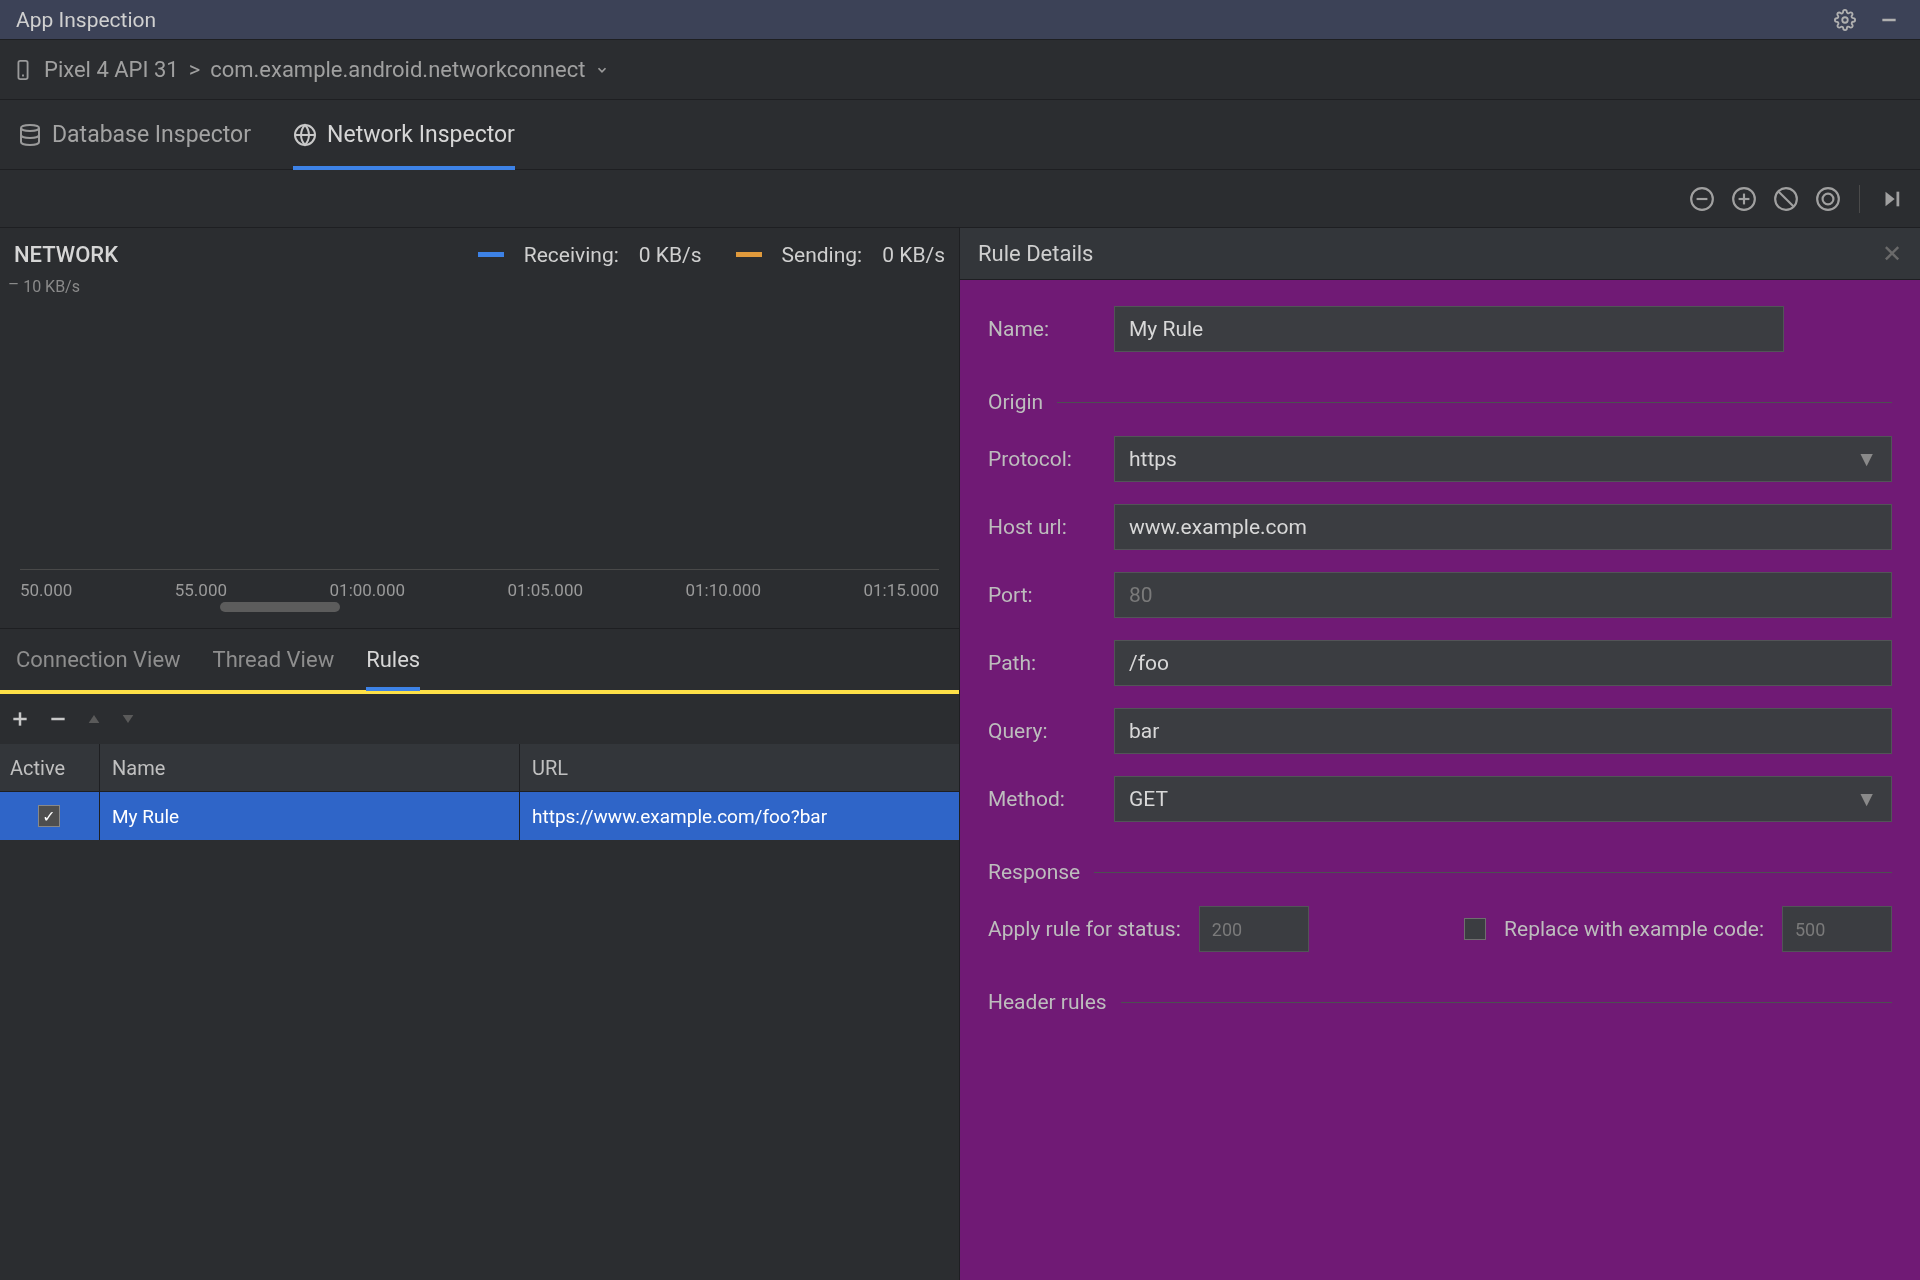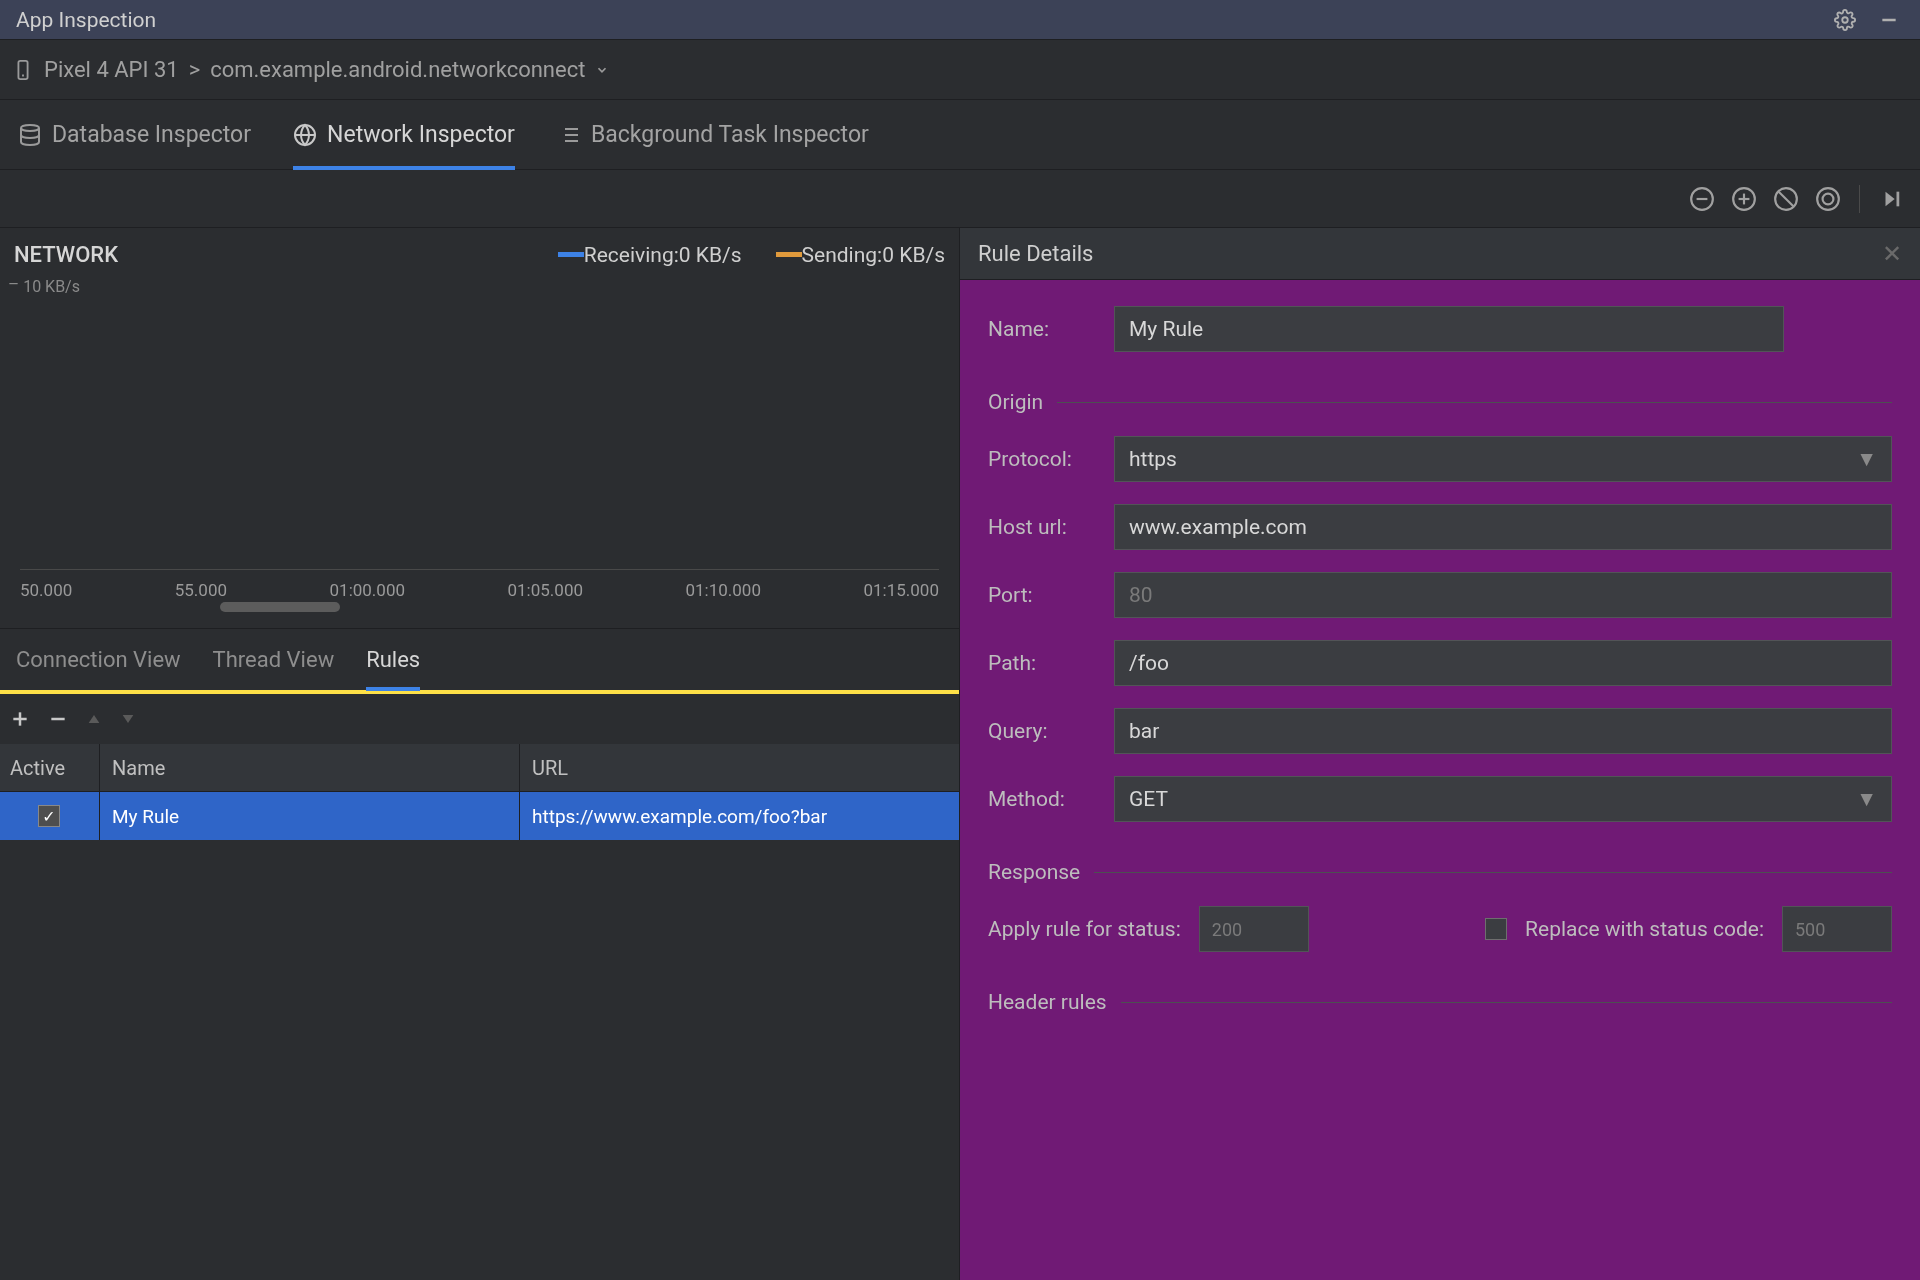--- a/index.html
+++ b/index.html
@@ -21,21 +21,21 @@
 .tool-divider { width: 1px; height: 28px; background: #4a4a4a; margin: 0 4px; }
 
 .main { display: flex; height: calc(1280px - 40px - 60px - 70px - 58px); }
 
 .left-panel { width: 960px; display: flex; flex-direction: column; border-right: 1px solid #1e1f22; }
 
 .chart-area { height: 400px; position: relative; background: #2b2d30; padding: 14px 8px 0 8px; }
 .chart-header { display: flex; justify-content: space-between; align-items: center; padding: 0 6px; }
 .chart-title { color: #d6d6d6; font-size: 22px; font-weight: 500; }
 .chart-legend { display: flex; gap: 34px; font-size: 21px; color: #cfcfcf; }
-.legend-item { display: flex; align-items: center; gap: 0; }
+.legend-item { display: flex; align-items: center; gap: 20px; }
 .legend-swatch { width: 26px; height: 5px; }
 .axis-y { font-size: 16px; color: #8a8a8a; margin-top: 6px; }
 .axis-x { position: absolute; bottom: 28px; left: 20px; right: 20px; display: flex; justify-content: space-between; font-size: 17px; color: #9a9a9a; border-top: 1px solid #494949; padding-top: 10px; }
 .scroll-thumb { position: absolute; bottom: 16px; left: 220px; width: 120px; height: 10px; background: #5c5c5c; border-radius: 5px; }
 
 .subtabs { height: 66px; display: flex; align-items: center; padding: 0 16px; gap: 32px; border-bottom: 4px solid #fde047; border-top: 1px solid #1e1f22; }
 .subtab { color: #8e8e8e; font-size: 22px; cursor: pointer; height: 100%; display: flex; align-items: center; position: relative; }
 .subtab.active { color: #d6d6d6; }
 .subtab.active::after { content: ""; position: absolute; left: 0; right: 0; bottom: -1px; height: 4px; background: #3d82e6; }
 
@@ -123,33 +123,20 @@
   </div>
   <div class="inspector-tab active">
     <span>
         <svg width="24" height="24" viewBox="0 0 24 24" fill="none" stroke="#c8c8c8" stroke-width="2">
           <circle cx="12" cy="12" r="10"></circle>
           <line x1="2" y1="12" x2="22" y2="12"></line>
           <path d="M12 2a15.3 15.3 0 0 1 4 10 15.3 15.3 0 0 1-4 10 15.3 15.3 0 0 1-4-10 15.3 15.3 0 0 1 4-10z"></path>
         </svg>
       </span>
     <span>Network Inspector</span>
-  </div>
-  <div class="inspector-tab">
-    <span>
-        <svg width="24" height="24" viewBox="0 0 24 24" fill="none" stroke="#9a9a9a" stroke-width="2">
-          <line x1="8" y1="6" x2="21" y2="6"></line>
-          <line x1="8" y1="12" x2="21" y2="12"></line>
-          <line x1="8" y1="18" x2="21" y2="18"></line>
-          <line x1="3" y1="6" x2="3.01" y2="6"></line>
-          <line x1="3" y1="12" x2="3.01" y2="12"></line>
-          <line x1="3" y1="18" x2="3.01" y2="18"></line>
-        </svg>
-      </span>
-    <span>Background Task Inspector</span>
   </div>
 </div>
 
 <div class="toolbar">
   <span class="tool-icon">
       <svg width="26" height="26" viewBox="0 0 24 24" fill="none" stroke="#a0a0a0" stroke-width="2">
         <circle cx="12" cy="12" r="10"></circle>
         <line x1="7" y1="12" x2="17" y2="12"></line>
       </svg>
     </span>
@@ -310,21 +297,21 @@
       <div class="section-title">
           <span>Response</span>
           <div class="line"></div>
         </div>
 
       <div class="resp-row">
         <span class="resp-label">Apply rule for status:</span>
         <input class="small-input" placeholder="200" style="">
         <div style="flex:1"></div>
         <div class="chk"></div>
-        <span class="resp-label">Replace with status code:</span>
+        <span class="resp-label">Replace with example code:</span>
         <input class="small-input" placeholder="500" style="">
       </div>
 
       <div class="section-title">
           <span>Header rules</span>
           <div class="line"></div>
         </div>
     </div>
   </div>
 </div>

